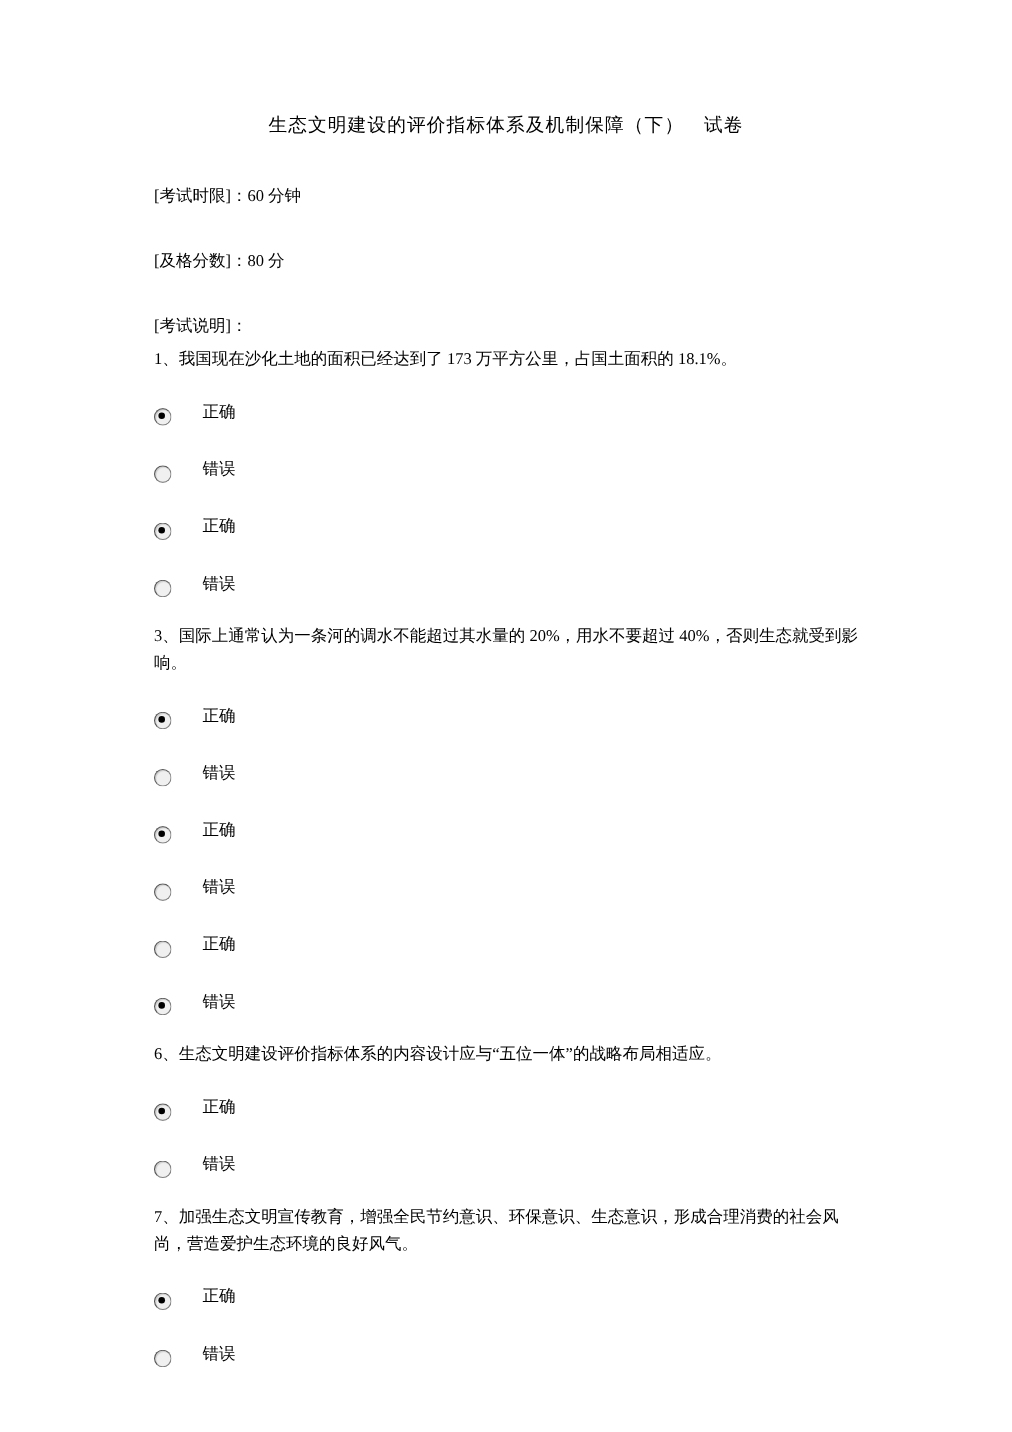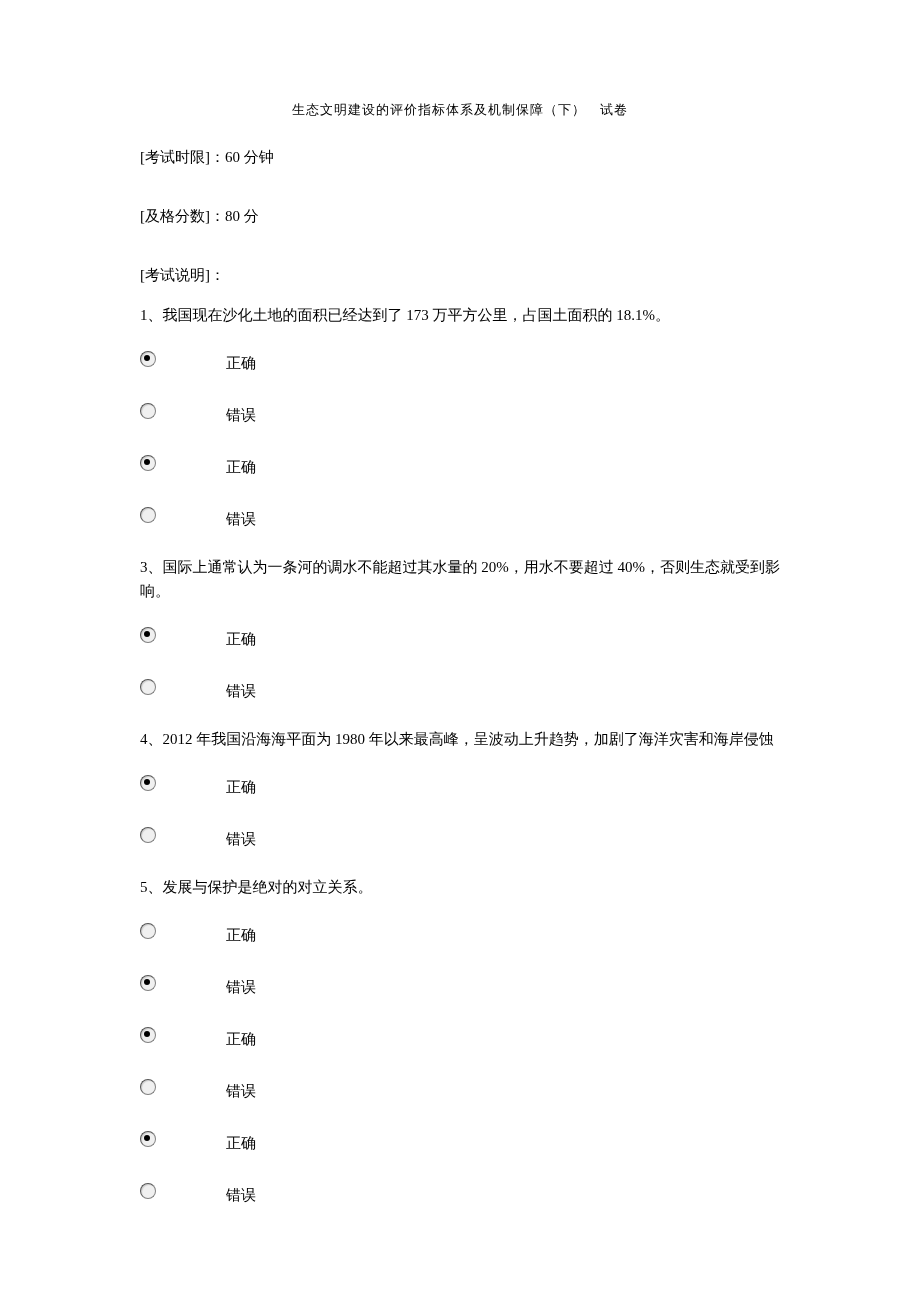--- a/index.html
+++ b/index.html
@@ -8,41 +8,40 @@
       line-height: 1.6;
       color: #000;
       background: #fff;
       margin: 0;
       padding: 100px 140px 60px 140px;
       width: 920px;
       box-sizing: border-box;
     }
     .title {
       text-align: center;
-      font-size: 13px;
-      margin-bottom: 24px;
+      font-size: 17px;
+      margin-bottom: 40px;
       letter-spacing: 1px;
     }
     .meta {
       margin-bottom: 35px;
       font-family: Liberation Serif, serif;
     }
     .meta-last {
       margin-bottom: 1px;
     }
     .question {
-      margin-top: 16px;
+      margin-top: 6px;
       margin-bottom: 6px;
     }
     .option {
       display: flex;
-      align-items: flex-start;
+      align-items: flex-end;
       margin: 20px 0;
       padding: 4px 0;
-      gap: 42px;
     }
     .radio {
       width: 14px;
       height: 14px;
       margin-right: 28px;
       display: inline-block;
       flex-shrink: 0;
       background: #f0f0f0;
       border: 1px solid #808080;
       border-top-color: #555;
@@ -94,46 +93,46 @@
     </div>
     <div class="question">3、国际上通常认为一条河的调水不能超过其水量的 20%，用水不要超过 40%，否则生态就受到影响。</div>
     <div class="option">
       <span class="radio checked"></span>
       <span class="option-label">正确</span>
     </div>
     <div class="option">
       <span class="radio"></span>
       <span class="option-label">错误</span>
     </div>
-    <div class="question">4、2012 年我国沿海海平面为 1980 年以来最高峰，呈波动上升趋势，加剧了海洋灾害和海岸侵蚀</div>
     <div class="option">
       <span class="radio checked"></span>
       <span class="option-label">正确</span>
     </div>
     <div class="option">
       <span class="radio"></span>
       <span class="option-label">错误</span>
     </div>
-    <div class="question">5、发展与保护是绝对的对立关系。</div>
     <div class="option">
       <span class="radio"></span>
       <span class="option-label">正确</span>
     </div>
     <div class="option">
       <span class="radio checked"></span>
       <span class="option-label">错误</span>
     </div>
+    <div class="question">6、生态文明建设评价指标体系的内容设计应与“五位一体”的战略布局相适应。</div>
     <div class="option">
       <span class="radio checked"></span>
       <span class="option-label">正确</span>
     </div>
     <div class="option">
       <span class="radio"></span>
       <span class="option-label">错误</span>
     </div>
+    <div class="question">7、加强生态文明宣传教育，增强全民节约意识、环保意识、生态意识，形成合理消费的社会风尚，营造爱护生态环境的良好风气。</div>
     <div class="option">
       <span class="radio checked"></span>
       <span class="option-label">正确</span>
     </div>
     <div class="option">
       <span class="radio"></span>
       <span class="option-label">错误</span>
     </div>
   </div>
 

